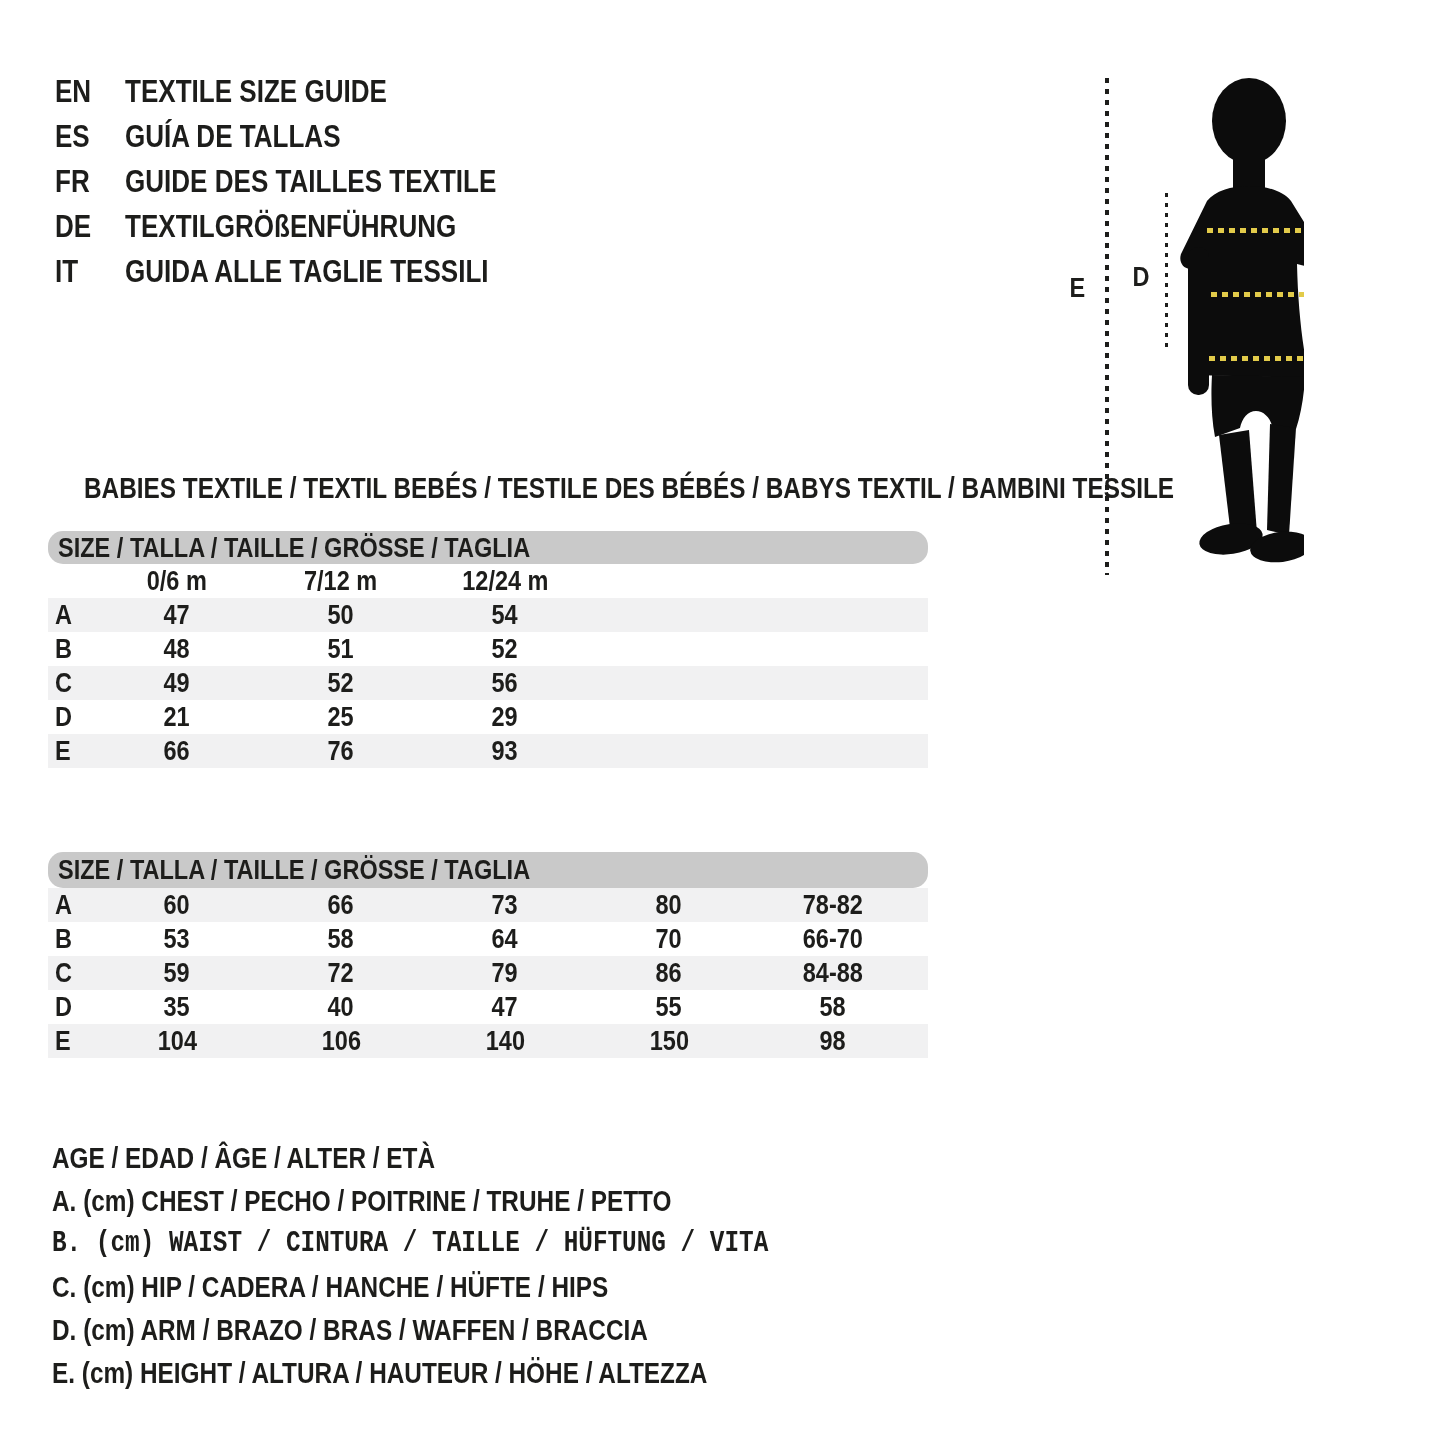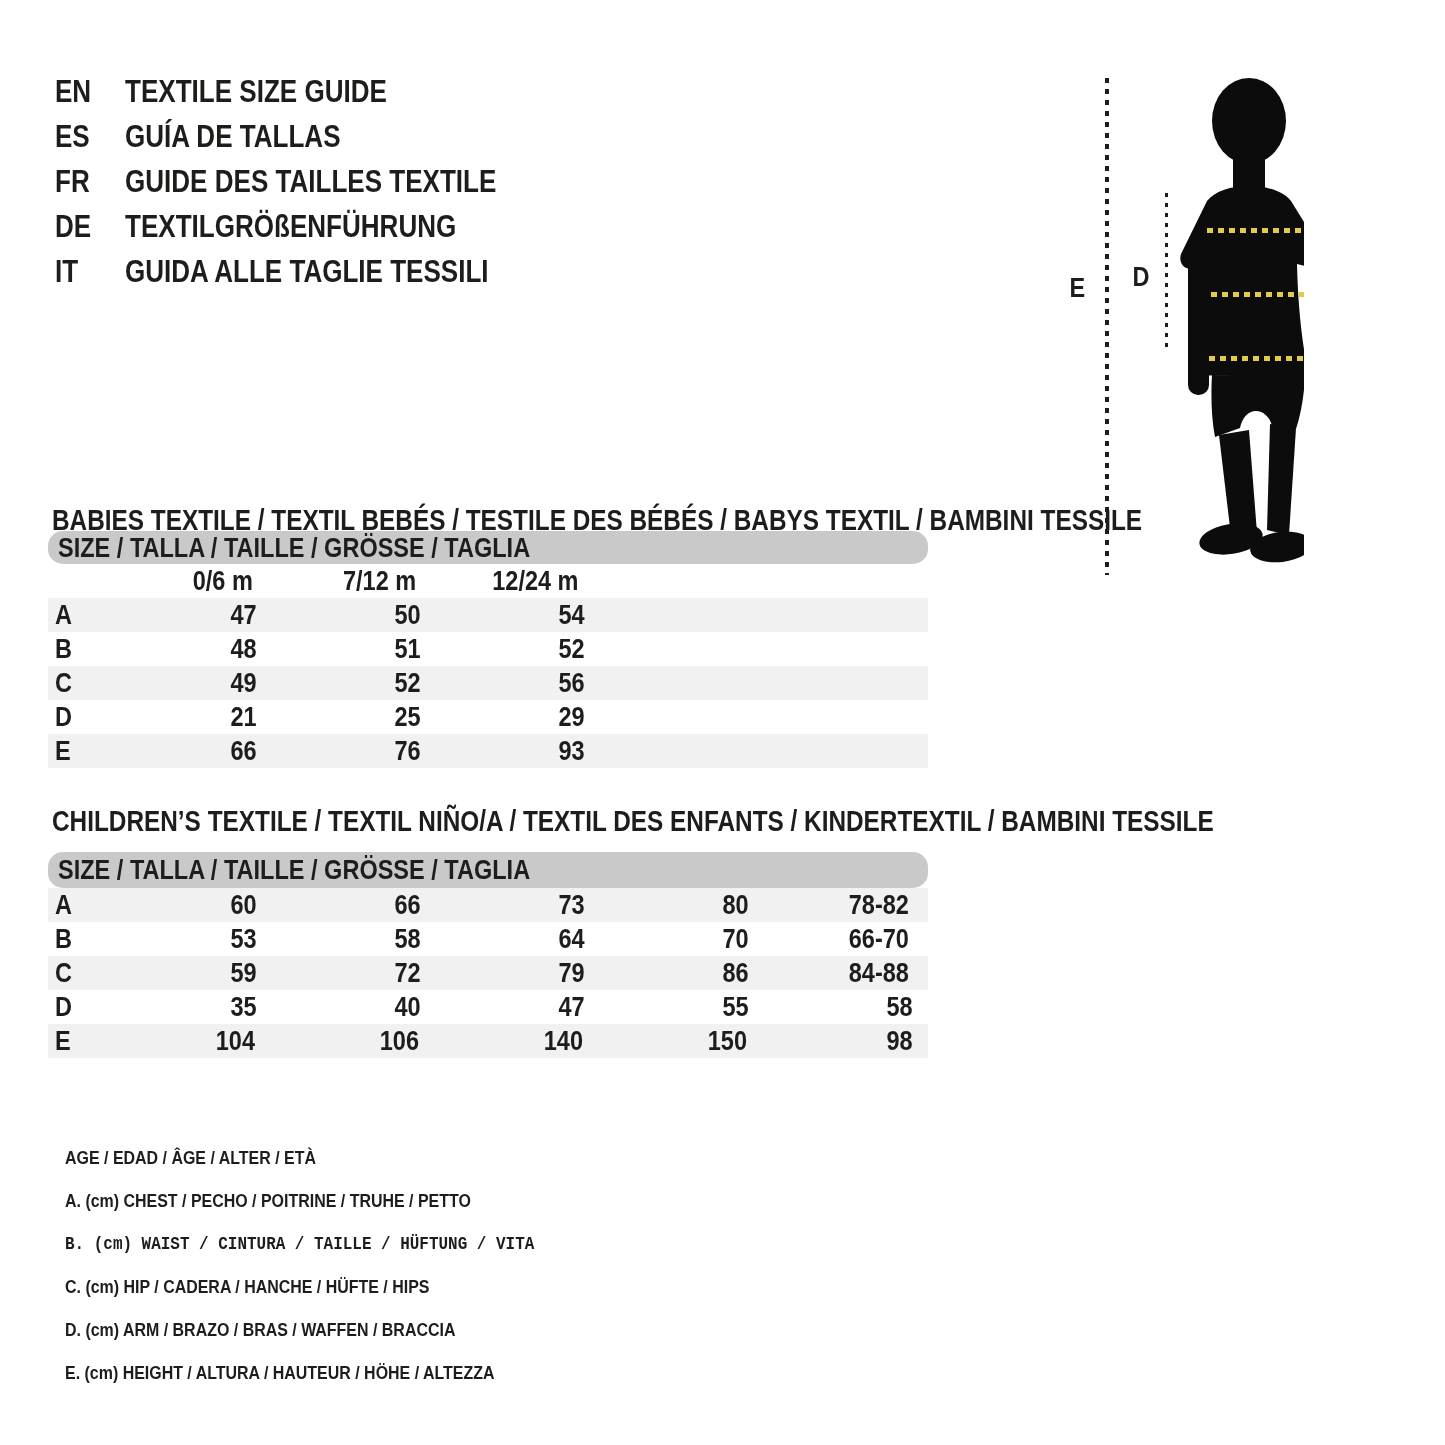--- a/index.html
+++ b/index.html
@@ -27,26 +27,26 @@
   .sec-title{position:absolute;left:52px;height:32px;line-height:32px;font-size:29px;}
 
   
   .tbl{position:absolute;left:48px;width:880px;}
   .size-bar{background:var(--bar);padding-left:10px;font-size:28px;border-radius:15px;}
   .size-bar.h33{height:33px;line-height:33px;}
   .size-bar.h36{height:36px;line-height:36px;}
   .grow{display:grid;height:34px;line-height:34px;font-size:28px;}
   .g3{grid-template-columns:47px 164px 164px 164px 1fr;}
   .g5{grid-template-columns:47px 164px 164px 164px 164px 164px 1fr;}
-  .grow .cell{text-align:right;}
+  .grow .cell{text-align:center;}
   .grow .cell.label{text-align:left;padding-left:7px;}
   .grow.stripe{background:var(--stripe);}
 
   
-  .legend-line{position:absolute;left:65px;height:32px;line-height:32px;font-size:19px;}
+  .legend-line{position:absolute;left:52px;height:32px;line-height:32px;font-size:29px;}
 
   
   .vline{position:absolute;}
   .e-line{left:1105px;top:78px;width:4px;height:497px;
           background:repeating-linear-gradient(to bottom,var(--ink) 0 5px,transparent 5px 11px);}
   .d-line{left:1165px;top:193px;width:3px;height:160px;
           background:repeating-linear-gradient(to bottom,var(--ink) 0 4px,transparent 4px 10px);}
   .mlabel{position:absolute;width:36px;height:34px;line-height:34px;font-size:28px;text-align:center;}
   .dash-gold{position:absolute;height:5px;z-index:3;
           background:repeating-linear-gradient(to right,var(--gold) 0 6px,transparent 6px 11px);}
@@ -109,21 +109,21 @@
 
     <div class="dash-gold" style="left:1211px;top:292px;width:94px;"></div>
     <div class="dash-black" style="left:1309px;top:292px;width:54px;"></div>
     <div class="mlabel" style="left:1366px;top:278px;"><span class="t cx">B</span></div>
 
     <div class="dash-gold" style="left:1209px;top:356px;width:96px;"></div>
     <div class="dash-black" style="left:1309px;top:356px;width:54px;"></div>
     <div class="mlabel" style="left:1366px;top:341px;"><span class="t cx">C</span></div>
   </section>
 
-  <div class="sec-title" style="top:504px;"><span class="t cxl">BABIES TEXTILE / TEXTIL BEBÉS / TESTILE DES BÉBÉS / BABYS TEXTIL / BAMBINI TESSILE</span></div>
+  <div class="sec-title" style="top:472px;margin-left:32px;"><span class="t cxl">BABIES TEXTILE / TEXTIL BEBÉS / TESTILE DES BÉBÉS / BABYS TEXTIL / BAMBINI TESSILE</span></div>
   <section class="tbl" id="babiesTbl" style="top:531px;">
     <div class="size-bar h33"><span class="t cxl">SIZE / TALLA / TAILLE / GRÖSSE / TAGLIA</span></div>
   <div class="grow g3">
         <div class="cell label"></div>
         <div class="cell"><span class="t cx">0/6 m</span></div>
         <div class="cell"><span class="t cx">7/12 m</span></div>
         <div class="cell"><span class="t cx">12/24 m</span></div>
       </div>
       <div class="grow g3 stripe">
         <div class="cell label"><span class="t cxl">A</span></div>
@@ -155,21 +155,20 @@
       </div>
       <div class="grow g3 stripe">
         <div class="cell label"><span class="t cxl">E</span></div>
         <div class="cell"><span class="t cx">66</span></div>
         <div class="cell"><span class="t cx">76</span></div>
         <div class="cell"><span class="t cx">93</span></div>
         <div></div>
       </div>
     </section>
 
-  <div class="sec-title" style="top:805px;"><span class="t cxl">CHILDREN’S TEXTILE / TEXTIL NIÑO/A / TEXTIL DES ENFANTS / KINDERTEXTIL / BAMBINI TESSILE</span></div>
   <section class="tbl" id="childrenTbl" style="top:852px;">
     <div class="size-bar h36"><span class="t cxl">SIZE / TALLA / TAILLE / GRÖSSE / TAGLIA</span></div>
       <div class="grow g5 stripe">
         <div class="cell label"><span class="t cxl">A</span></div>
         <div class="cell"><span class="t cx">60</span></div>
         <div class="cell"><span class="t cx">66</span></div>
         <div class="cell"><span class="t cx">73</span></div>
         <div class="cell"><span class="t cx">80</span></div>
         <div class="cell"><span class="t cx">78-82</span></div>
         <div></div>

